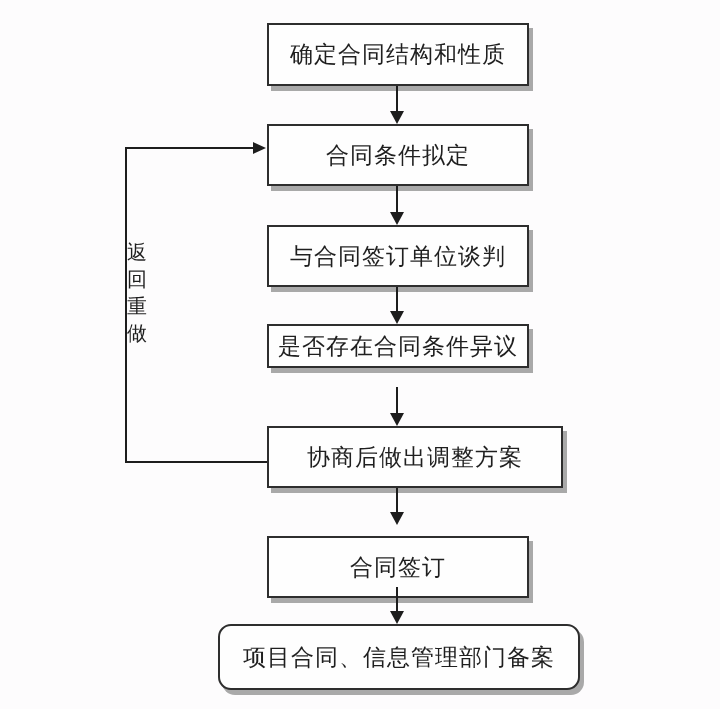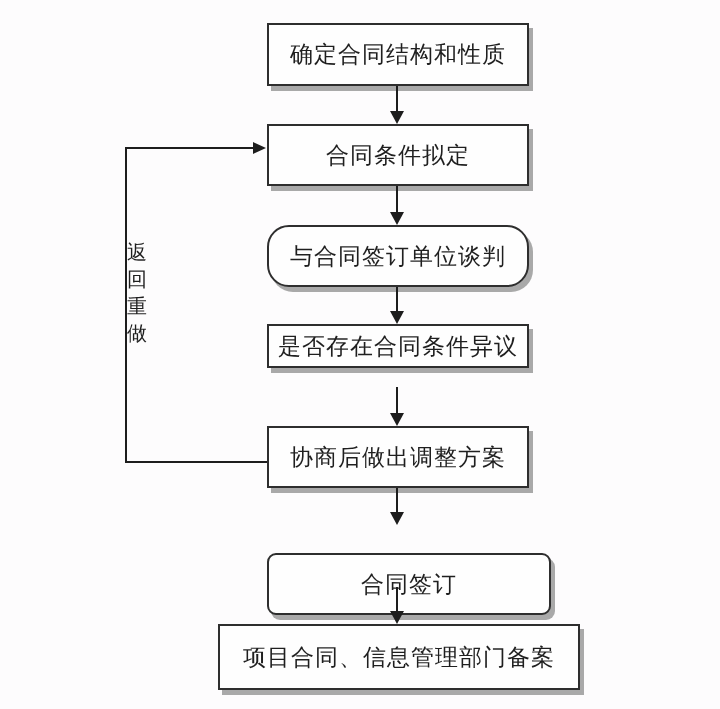--- a/index.html
+++ b/index.html
@@ -25,25 +25,25 @@
     background:var(--box-bg);
     border:2px solid var(--border);
     box-shadow:4px 5px 0 0 var(--shadow);
     display:flex;align-items:center;justify-content:center;
     font-size:23px;
     letter-spacing:1px;
     white-space:nowrap;
   }
   .n1{left:267px;top:23px;width:262px;height:63px;}
   .n2{left:267px;top:124px;width:262px;height:62px;align-items:center;}
-  .n3{left:267px;top:225px;width:262px;height:62px;border-radius:22px;}
+  .n3{left:267px;top:225px;width:262px;height:62px;}
   .n4{left:267px;top:324px;width:262px;height:44px;}
-  .n5{left:267px;top:426px;width:262px;height:62px;}
-  .n6{left:267px;top:553px;width:284px;height:62px;border-radius:9px;}
-  .n7{left:218px;top:624px;width:362px;height:66px;}
+  .n5{left:267px;top:426px;width:296px;height:62px;}
+  .n6{left:267px;top:536px;width:262px;height:62px;}
+  .n7{left:218px;top:624px;width:362px;height:66px;border-radius:13px;}
 
   
   .varrow{position:absolute;left:389px;width:16px;}
   .varrow .stem{
     position:absolute;left:7px;top:0;width:2px;background:var(--line);
   }
   .varrow .head{
     position:absolute;left:1px;bottom:0;width:0;height:0;
     border-left:7px solid transparent;
     border-right:7px solid transparent;

